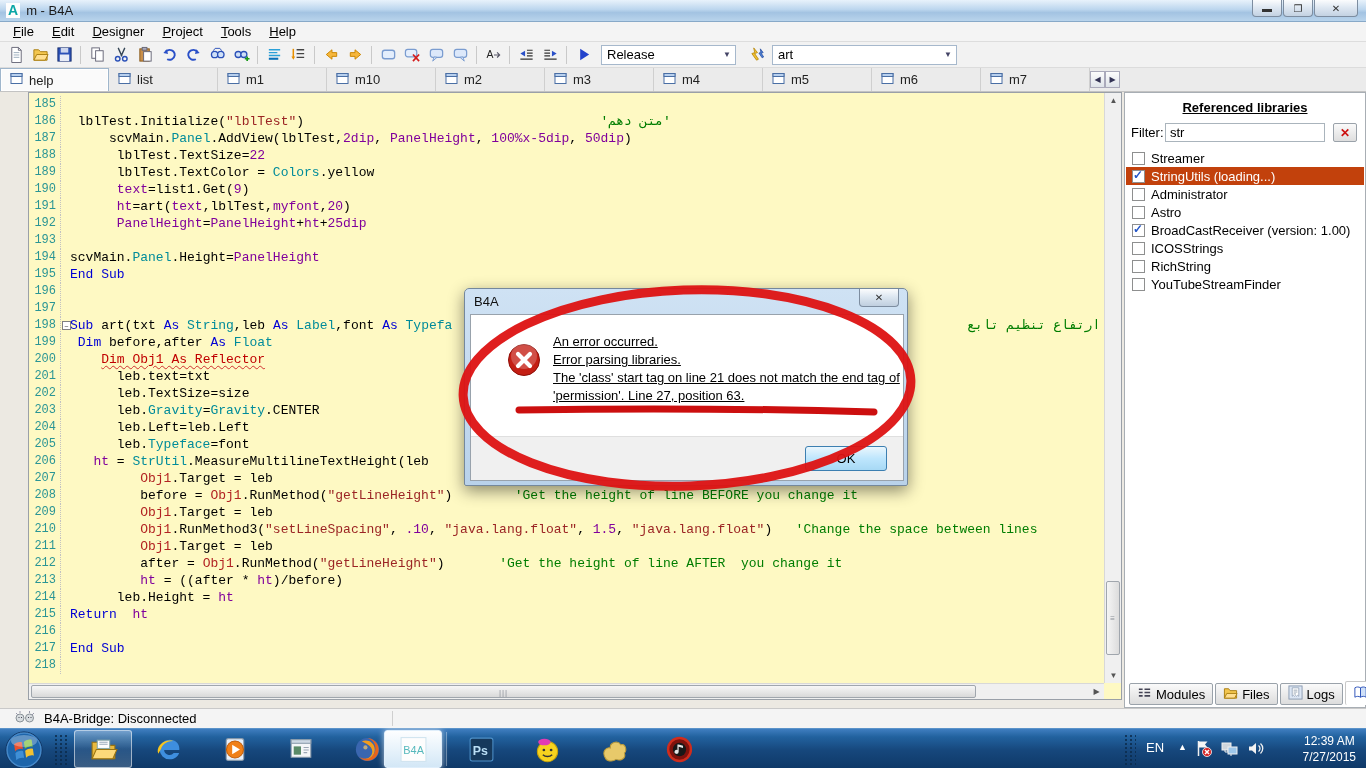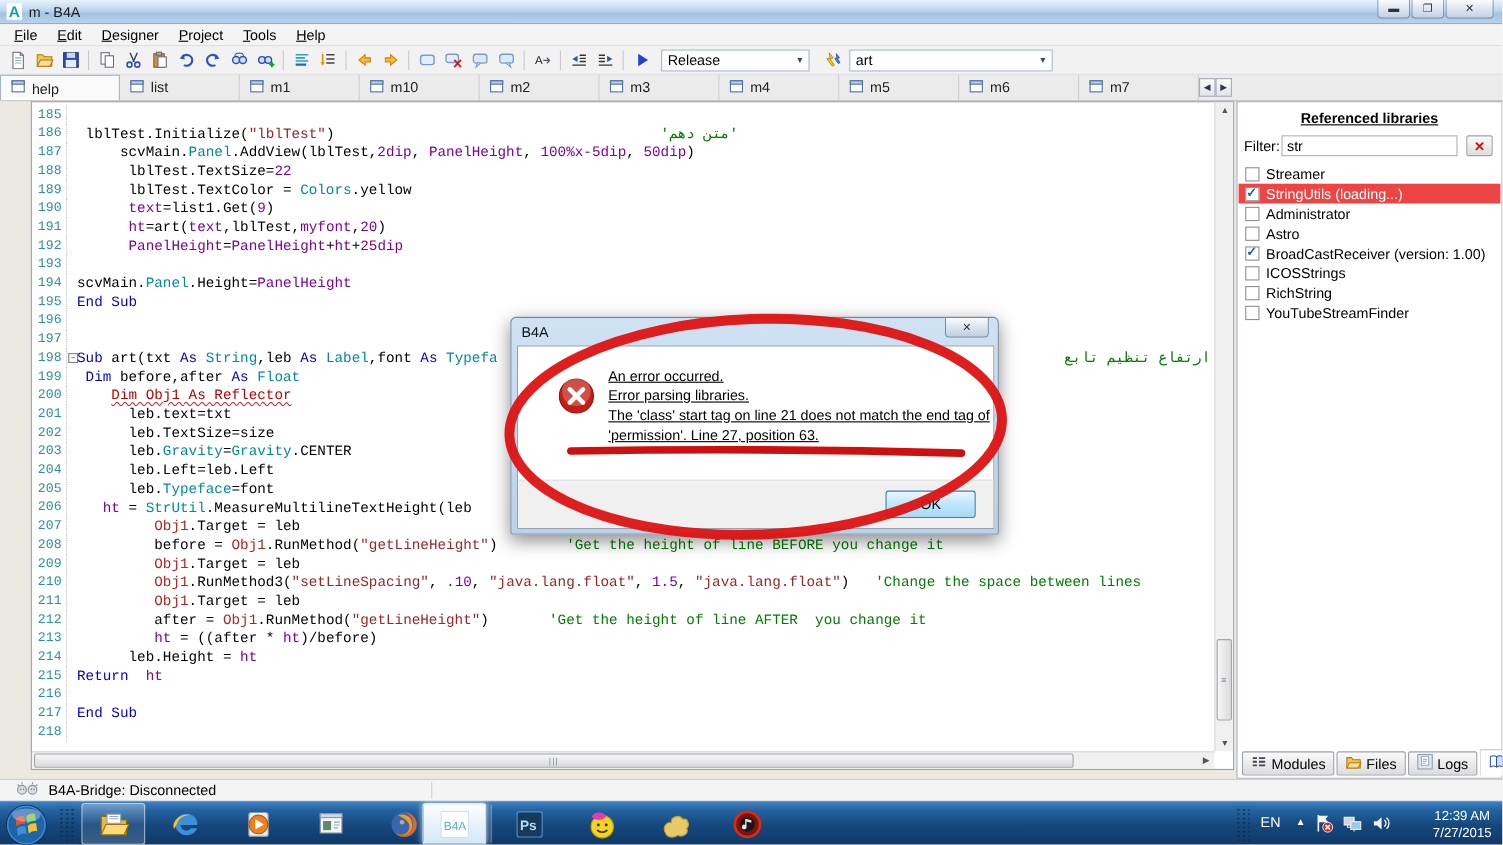--- a/index.html
+++ b/index.html
@@ -40,21 +40,21 @@
   
   .tabbar { position:absolute; left:0; top:68px; width:1366px; height:24px; background:#ebebeb; border-bottom:1px solid #c3c3c3; display:flex; }
   .etab { width:109px; display:flex; align-items:center; gap:6px; padding-left:9px; border-right:1px solid #cfcfcf; font-size:13px; color:#222; }
   .etab svg { width:13px; height:13px; }
   .etab.active { background:#fafafa; border:1px solid #9fb6cc; border-bottom:none; box-shadow:inset 0 0 0 1px #fff; }
   .tabscroll { width:15px; height:17px; margin-top:3px; border:1px solid #aab; background:linear-gradient(#fcfcfc,#dfe4ea); font-size:8px; color:#335;
     display:flex; align-items:center; justify-content:center; }
   .tabscroll:first-of-type { margin-left:4px; }
 
   
-  .editor { position:absolute; left:28px; top:92px; width:1094px; height:608px; background:#ffffff; border:1px solid #9aa0a8; }
+  .editor { position:absolute; left:28px; top:92px; width:1094px; height:608px; background:#fef9c3; border:1px solid #9aa0a8; }
   .code-area { position:absolute; left:0; top:0; right:17px; bottom:16px; overflow:hidden; padding-top:3px; }
   .crow { display:flex; height:17px; line-height:17px; font-family:"Liberation Mono","DejaVu Sans Mono","DejaVu Sans",monospace; font-size:13px; }
   .lnum { width:31px; text-align:right; padding-right:4px; color:#2a9595; font-size:12px; flex:none; }
   .fmargin { width:10px; flex:none; border-left:1px dotted #c2c2c2; position:relative; }
   .foldbox { position:absolute; left:1px; top:4px; width:9px; height:9px; border:1px solid #808080; background:#fff;
     font-size:8px; line-height:7px; text-align:center; color:#333; }
   .ctext { white-space:pre; flex:1; }
   .tk-d { color:#000; } .tk-k { color:#0000d4; } .tk-t { color:#008b9a; } .tk-s { color:#9b2424; }
   .tk-n { color:#80009c; } .tk-c { color:#007d00; } .tk-r { color:#b22222; }
   .tk-e { color:#c00000; text-decoration:underline wavy #d03030 1px; text-underline-offset:2px; }
@@ -92,21 +92,21 @@
   .rpanel { position:absolute; left:1124px; top:92px; width:242px; height:616px; background:#fff; border:1px solid #a8aeb4; }
   .rp-title { text-align:center; font-weight:bold; text-decoration:underline; font-size:13px; padding-top:7px; }
   .rp-filter { position:absolute; left:0; top:28px; width:100%; height:24px; }
   .rp-filter label { position:absolute; left:6px; top:4px; font-size:13px; }
   .rp-filter input { position:absolute; left:40px; top:2px; width:160px; height:19px; border:1px solid #aab4bc; font-size:13px; padding-left:4px;
     font-family:"Liberation Sans",sans-serif; }
   .rp-clear { position:absolute; left:208px; top:2px; width:24px; height:19px; border:1px solid #9aa2aa; border-radius:2px;
     background:linear-gradient(#fafafa,#dedede); color:#cc1111; font-weight:bold; font-size:12px; display:flex; align-items:center; justify-content:center; }
   .lib-list { position:absolute; left:1px; top:56px; right:1px; }
   .lib-row { display:flex; align-items:center; height:18px; padding-left:6px; font-size:13px; gap:6px; }
-  .lib-row.selected { background:#ef4444; color:#fff; }
+  .lib-row.selected { background:#c2410c; color:#fff; }
   .cbox { width:13px; height:13px; background:#fff; border:1px solid #8e8f8f; flex:none; position:relative; }
   .cbox.checked::after { content:"✓"; position:absolute; left:0px; top:-3px; font-size:12px; font-weight:bold; color:#2456c8; }
   .rp-tabs { position:absolute; left:0; right:0; bottom:2px; height:24px; display:flex; padding-left:4px; gap:2px; align-items:flex-end;justify-content:space-between; }
   .rp-tab { height:22px; display:flex; align-items:center; gap:4px; padding:0 7px; font-size:13px; border:1px solid #9aa2aa; border-radius:2px;
     background:linear-gradient(#fafafa,#dcdcdc); }
   .rp-tab.active { background:#fff; border-color:#c8c8c8; border-bottom:none; height:24px; }
   .rp-tab svg { width:15px; height:15px; }
 
   
   .statusbar { position:absolute; left:0; top:708px; width:1366px; height:20px; background:#f4f4f4; border-top:1px solid #c9c9c9;

